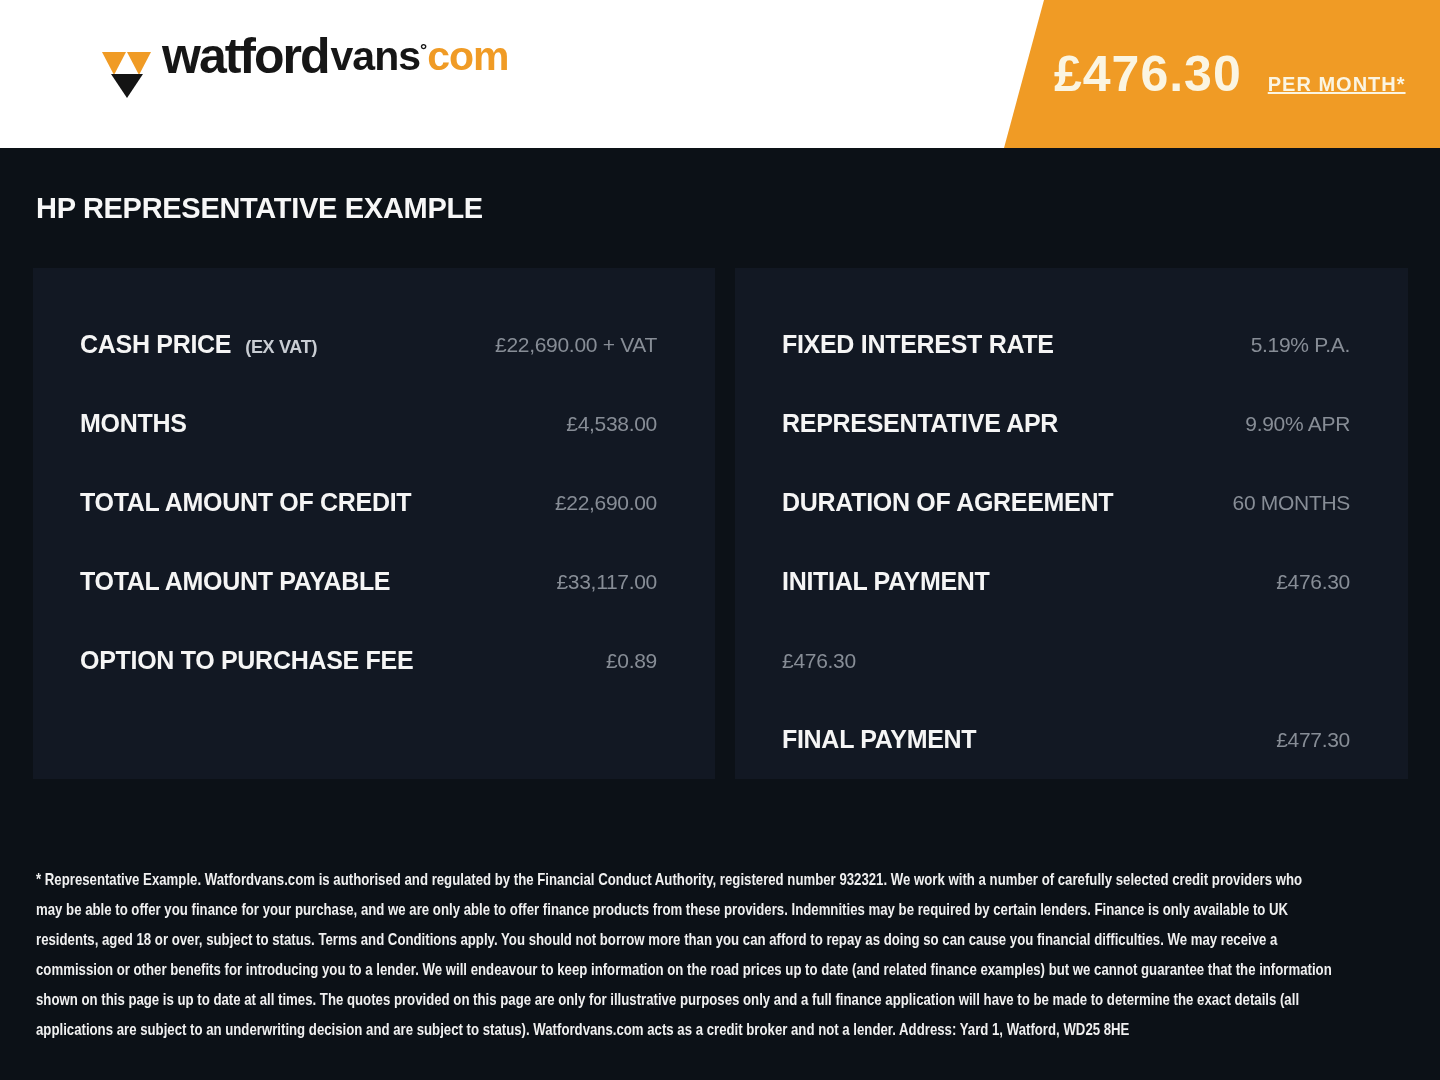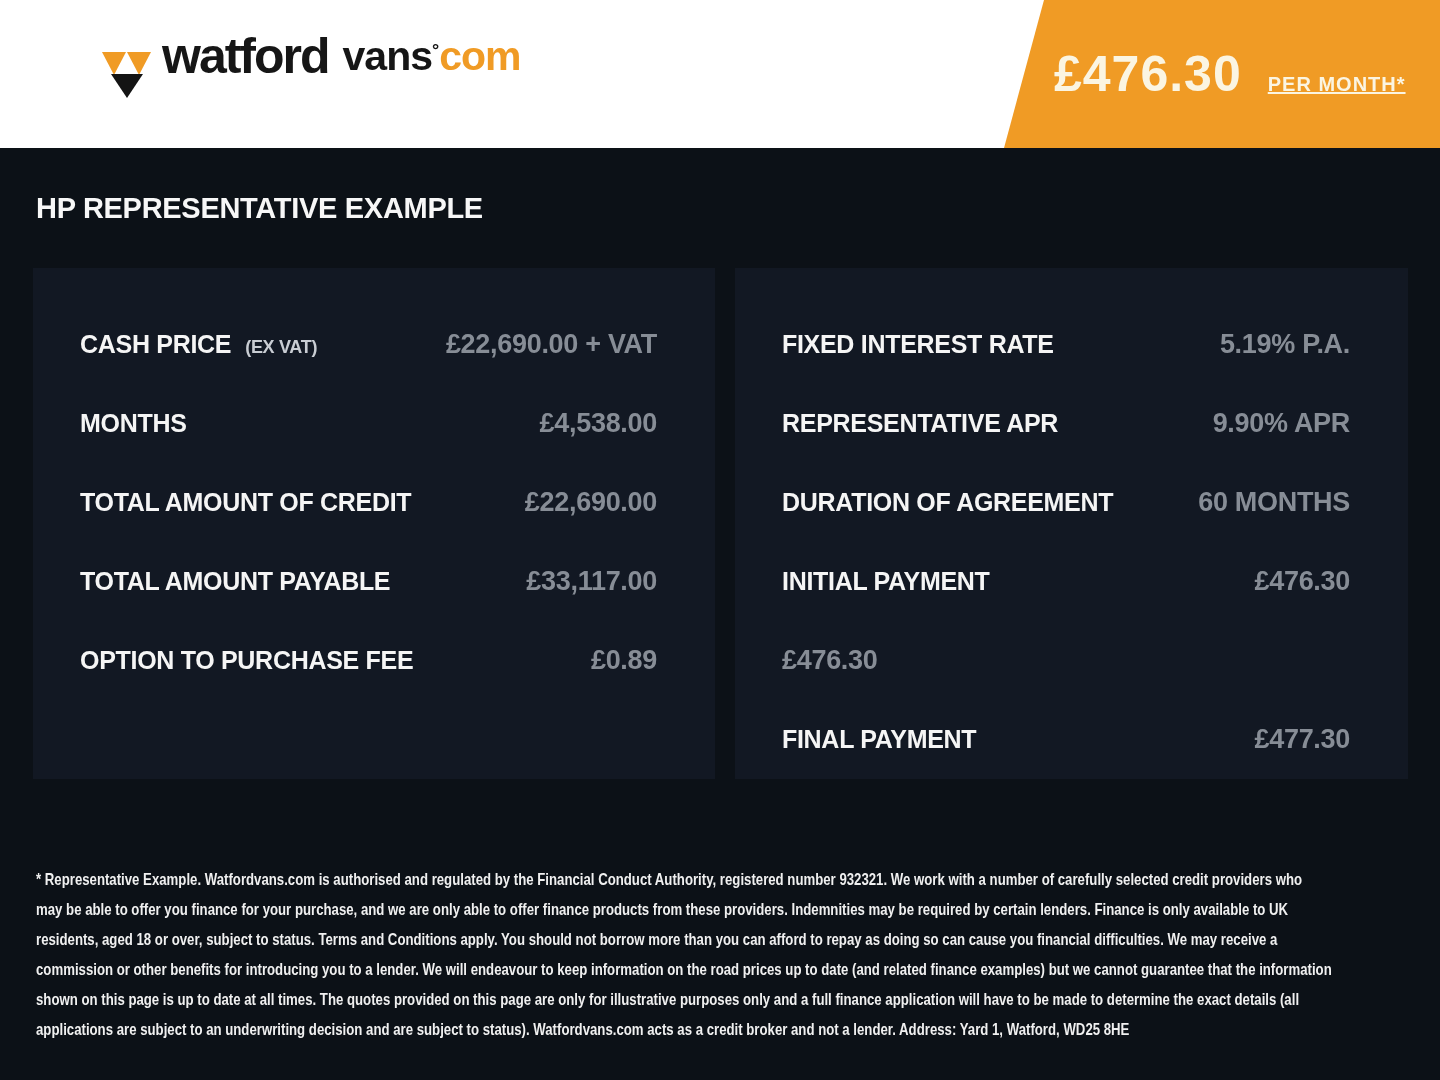--- a/index.html
+++ b/index.html
@@ -11,21 +11,21 @@
 
   .logo { position:absolute; left:102px; top:36px; display:flex; align-items:flex-start; }
   .logo-mark { position:relative; width:52px; height:62px; margin-top:16px; }
   .tri { position:absolute; width:0; height:0; }
   .tri-orange-left  { left:0;  top:0;  border-left:12px solid transparent; border-right:12px solid transparent; border-top:23px solid #F09B25; }
   .tri-orange-right { left:25px; top:0; border-left:12px solid transparent; border-right:12px solid transparent; border-top:23px solid #F09B25; }
   .tri-black        { left:9px; top:22px; border-left:16px solid transparent; border-right:16px solid transparent; border-top:24px solid #141414; }
 
   .logo-text { display:flex; flex-direction:row; margin-left:8px; }
   .logo-word1 { font-size:50px; font-weight:700; color:#161616; letter-spacing:-2px; line-height:0.82; }
-  .logo-word2 { font-size:41px; font-weight:700; color:#161616; letter-spacing:-1px; line-height:1.0; margin-left:14px; }
+  .logo-word2 { font-size:41px; font-weight:700; color:#161616; letter-spacing:-1px; line-height:1.0; margin-left:2px; }
   .logo-word2 .dot { font-size:18px; vertical-align:14px; letter-spacing:0; }
   .logo-word2 .com { color:#F09B25; }
 
   .price-banner { position:absolute; right:0; top:0; width:436px; height:148px; background:#F09B25;
                   clip-path:polygon(40px 0, 100% 0, 100% 100%, 0 100%);
                   display:flex; align-items:center; padding-left:50px; }
   .price-amount { font-size:50px; font-weight:700; color:#FBF5E2; letter-spacing:1px; }
   .price-period { font-size:20px; font-weight:700; color:#FBF5E2; letter-spacing:1px; margin-left:26px; margin-top:20px;text-decoration:underline; }
 
   
@@ -34,21 +34,21 @@
   .page-title { position:absolute; left:36px; top:44px; font-size:29px; font-weight:700; color:#F7F7F7; letter-spacing:-0.3px; }
 
   .panels { position:absolute; left:33px; top:120px; display:flex; gap:20px; }
   .panel { background:#121823; height:511px; padding-top:37px; }
   .panel-left  { width:682px; }
   .panel-right { width:673px; }
 
   .finance-row { height:79px; display:flex; align-items:center; justify-content:space-between; padding:0 58px 0 47px;gap:40px; }
   .row-label { font-size:25px; font-weight:700; color:#F5F5F5; letter-spacing:-0.3px; white-space:nowrap; }
   .row-sublabel { font-size:18px; font-weight:700; color:#C9CDD3; margin-left:14px; letter-spacing:-0.3px; }
-  .row-value { font-size:27px; font-weight:700; color:#878D96; letter-spacing:-0.3px; white-space:nowrap; }
+  .row-value { font-size:21px; font-weight:400; color:#878D96; letter-spacing:-0.3px; white-space:nowrap; }
 
   .disclaimer { position:absolute; left:36px; top:716px; width:1620px;
                 transform:scaleX(0.8); transform-origin:0 0;
                 font-size:16.5px; font-weight:700; color:#F0F0F0; line-height:30px; letter-spacing:0; }
 </style>
 </head>
 <body>
 
 <div class="header">
 

